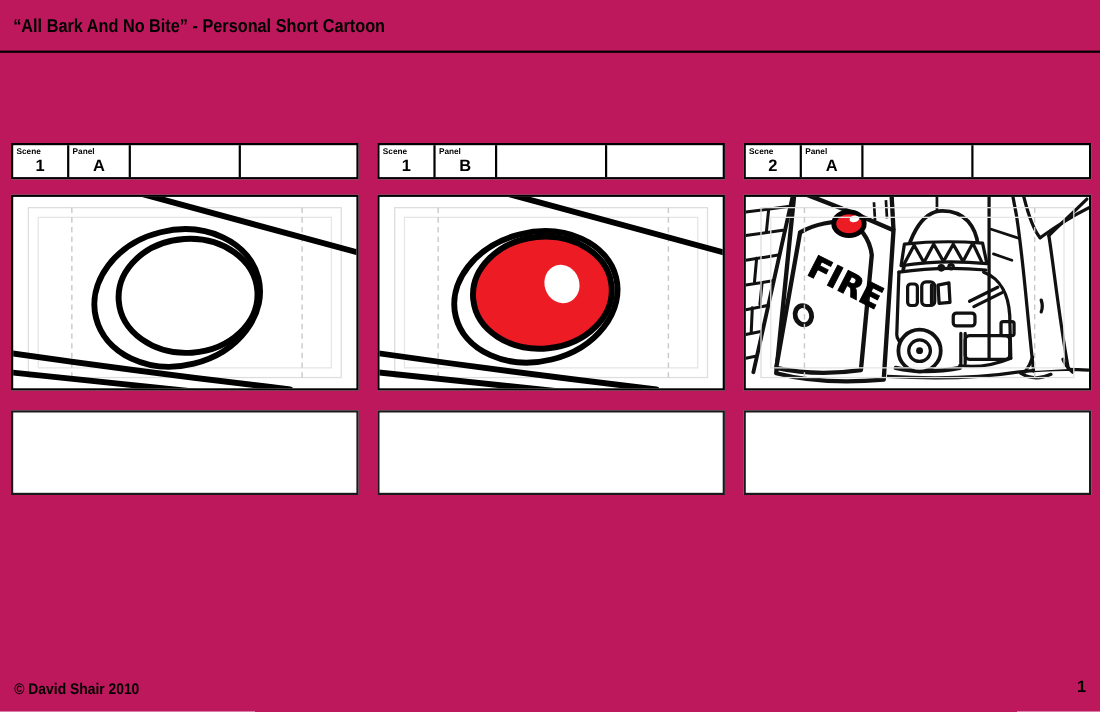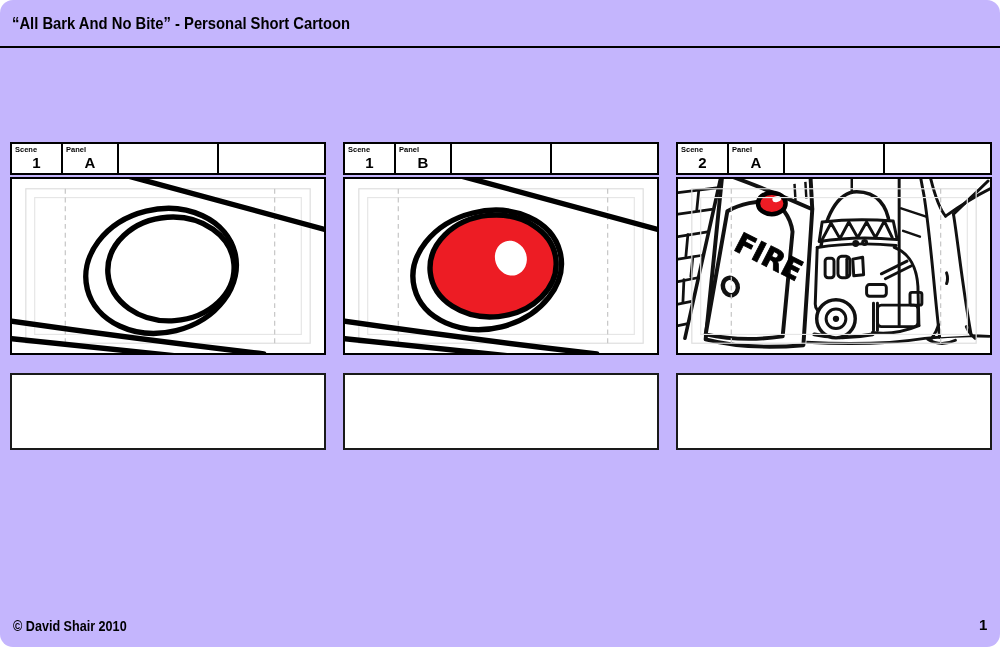--- a/index.html
+++ b/index.html
@@ -1,22 +1,22 @@
 <!DOCTYPE html>
 <html><head>
 <meta charset="utf-8">
 <style>
   * { margin:0; padding:0; box-sizing:border-box; }
   html,body { width:1000px; height:647px; background:#ffffff; font-family:"Liberation Sans", sans-serif; color:#000; }
-  .page { position:relative; width:1000px; height:647px; background:#c4b5fd; overflow:hidden;border-radius:13px; }
+  .page { position:relative; width:1000px; height:647px; background:#be185d; overflow:hidden; }
   .title { position:absolute; left:12px; top:14px; font-size:17px; font-weight:bold; transform:scaleX(0.87); transform-origin:left center; white-space:nowrap; }
   .rule { position:absolute; left:0; top:46px; width:1000px; height:2px; background:#000; }
   .col { position:absolute; top:130px; width:316px; }
   .col0 { left:10px; } .col1 { left:343px; } .col2 { left:676px; }
-  .meta { position:absolute; top:12px; left:0; width:316px; height:33px; border:2px solid #000; display:flex; background:#fff;align-items:flex-end; }
+  .meta { position:absolute; top:0; left:0; width:316px; height:33px; border:2px solid #000; display:flex; background:#fff;align-items:flex-end; }
   .cell { position:relative; border-right:2px solid #000; height:100%; }
   .cell:last-child { border-right:none; }
   .c-scene { width:51px; } .c-panel { width:56px; } .c-b1 { width:100px; } .c-b2 { flex:1; }
   .lbl { position:absolute; left:3px; top:1px; font-size:7.5px; font-weight:bold; }
   .val { position:absolute; left:0; right:0; top:10px; text-align:center; font-size:15px; font-weight:bold; }
   .frame { position:absolute; top:47px; left:0; width:316px; height:178px; border:2.5px solid #000; background:#fff; }
   .frame svg { display:block; width:100%; height:100%; }
   .notes { position:absolute; top:243px; left:0; width:316px; height:77px; border:2px solid #1a1a1a; background:#fff; }
   .copyright { position:absolute; left:13px; top:618px; font-size:14px; font-weight:bold; transform:scaleX(0.9); transform-origin:left center; white-space:nowrap; }
   .pagenum { position:absolute; left:979px; top:616px; font-size:15px; font-weight:bold; }

